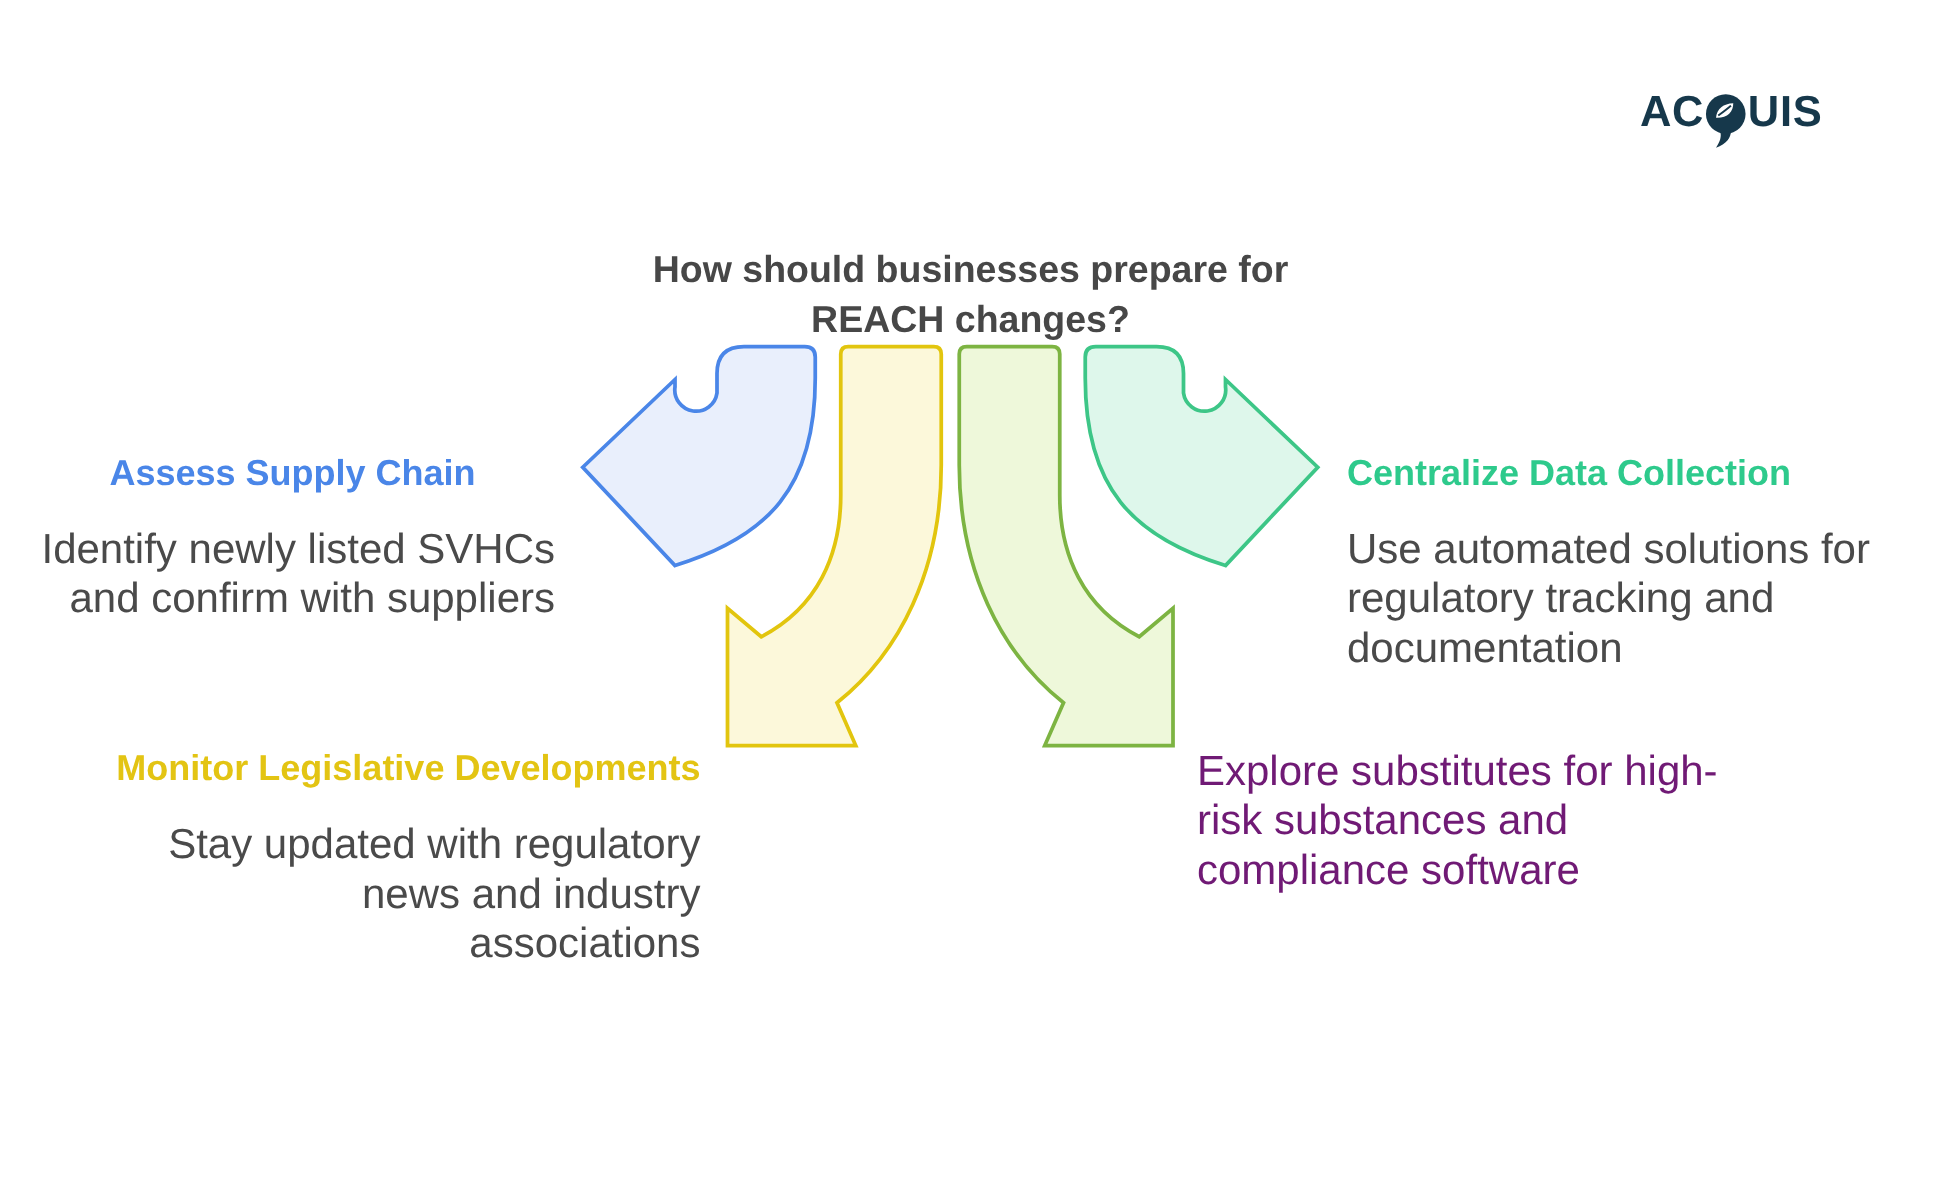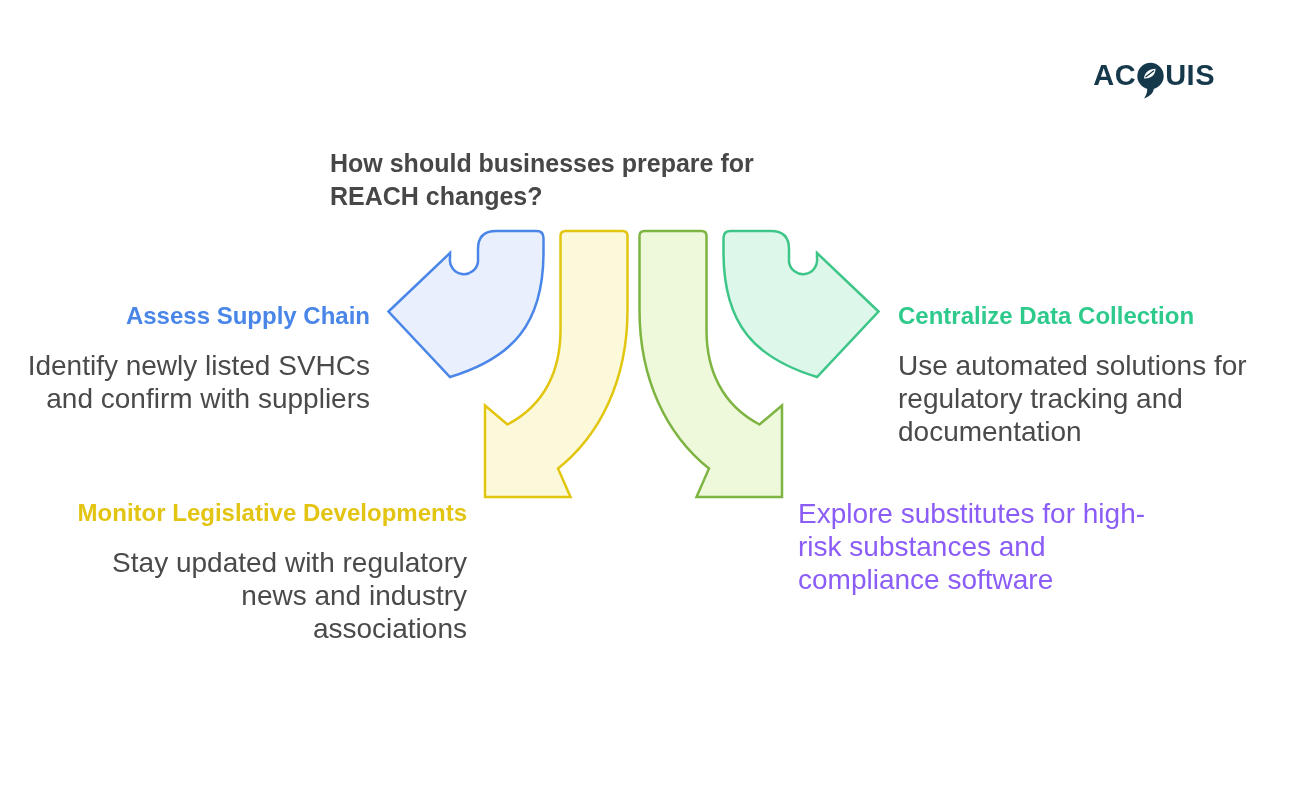--- a/index.html
+++ b/index.html
@@ -3,22 +3,22 @@
 <meta charset="utf-8">
 <style>
   html,body{margin:0;padding:0;}
   body{font-family:"Liberation Sans","DejaVu Sans",sans-serif;background:#ffffff;}
   .canvas{position:relative;width:1293px;height:790px;background:#ffffff;overflow:hidden;}
 
   .logo{position:absolute;top:60px;right:78px;display:flex;align-items:flex-start;
         font-weight:700;font-size:29px;line-height:30px;letter-spacing:.5px;}
   .logo .q-icon{display:inline-block;margin:2px 1px 0 1px;}
 
-  .title{position:absolute;left:330px;top:147px;width:600px;margin:0;
-         font-size:25px;line-height:33px;font-weight:700;text-align:left;white-space:pre-line;}
+  .title{position:absolute;left:330px;top:147px;width:600px;margin:17px;
+         font-size:25px;line-height:33px;font-weight:700;text-align:center;white-space:pre-line;}
 
   .arrows-svg{position:absolute;left:385px;top:225px;width:500px;height:280px;}
 
   .block{position:absolute;}
   .block .heading{font-size:24px;font-weight:700;line-height:31px;margin:0 0 18px 0;}
   .block .body{font-size:28px;line-height:33px;margin:0;white-space:pre-line;}
   .block-assess{left:20px;top:300px;width:350px;text-align:right;}
   .block-centralize{left:898px;top:300px;width:372px;text-align:left;}
   .block-monitor{left:17px;top:497px;width:450px;text-align:right;}
   .block-evaluate{left:798px;top:497px;width:400px;text-align:left;}
@@ -45,38 +45,38 @@
 REACH changes?</h1>
 
   <svg class="arrows-svg" viewBox="385 225 500 280">
     <path stroke-width="2.5" d="M388.5 311.5 L450 253 L450 258 A14 14 0 0 0 478 262 L478 249 Q478 231 496 231 L536.5 231 Q543.5 231 543.5 238 L543.5 252 C543.5 325 512 358 450 377 Z" fill="#e9effc" stroke="#4a86e8"></path>
     <path stroke-width="2.5" d="M560.5 236 Q560.5 231 565.5 231 L622.5 231 Q627.5 231 627.5 236 L627.5 310 C627.5 380 600 435 558 468.5 L570.5 497 L485 497 L485 405.5 L507.5 424.5 C545 405 560.5 370 560.5 330 Z" fill="#fcf8da" stroke="#e2c50e"></path>
     <path stroke-width="2.5" d="M706.5 236 Q706.5 231 701.5 231 L644.5 231 Q639.5 231 639.5 236 L639.5 310 C639.5 380 667 435 709 468.5 L696.5 497 L782 497 L782 405.5 L759.5 424.5 C722 405 706.5 370 706.5 330 Z" fill="#eef8da" stroke="#7db442"></path>
     <path stroke-width="2.5" d="M878.5 311.5 L817 253 L817 258 A14 14 0 0 1 789 262 L789 249 Q789 231 771 231 L730.5 231 Q723.5 231 723.5 238 L723.5 252 C723.5 325 755 358 817 377 Z" fill="#def7eb" stroke="#3dc687"></path>
   </svg>
 
   <div class="block block-assess">
-    <h2 class="heading" style="color: rgb(74, 134, 232);">Assess Supply Chain</h2>
+    <h2 class="heading" style="color: rgb(74, 134, 232); text-align: center;">Assess Supply Chain</h2>
     <p class="body" style="color: rgb(74, 74, 74);">Identify newly listed SVHCs
 and confirm with suppliers</p>
   </div>
 
   <div class="block block-monitor">
     <h2 class="heading" style="color: rgb(227, 196, 19);">Monitor Legislative Developments</h2>
     <p class="body" style="color: rgb(74, 74, 74);">Stay updated with regulatory
 news and industry
 associations</p>
   </div>
 
   <div class="block block-centralize">
     <h2 class="heading" style="color: rgb(46, 202, 140);">Centralize Data Collection</h2>
     <p class="body" style="color: rgb(74, 74, 74);">Use automated solutions for
 regulatory tracking and
 documentation</p>
   </div>
 
   <div class="block block-evaluate">
-    <p class="body" style="color: #8b5cf6;">Explore substitutes for high-
+    <p class="body" style="color: #701a75;">Explore substitutes for high-
 risk substances and
 compliance software</p>
   </div>
 
 </div>
 
 </body></html>

